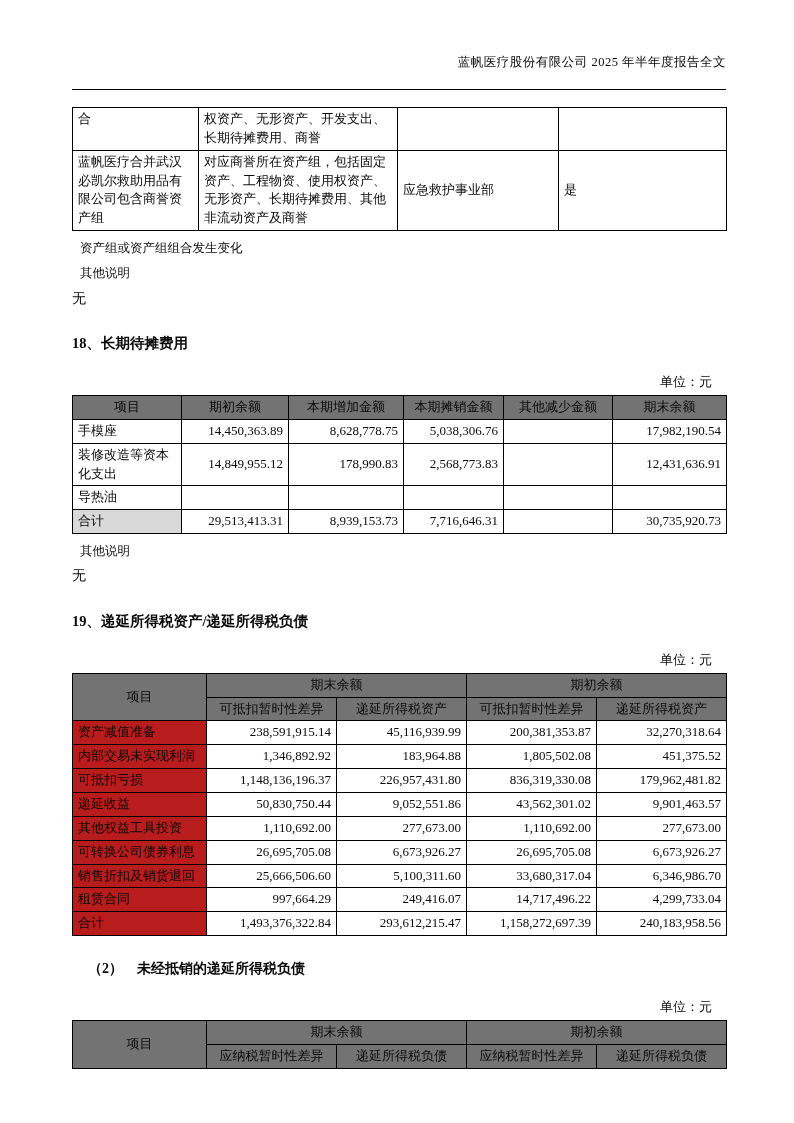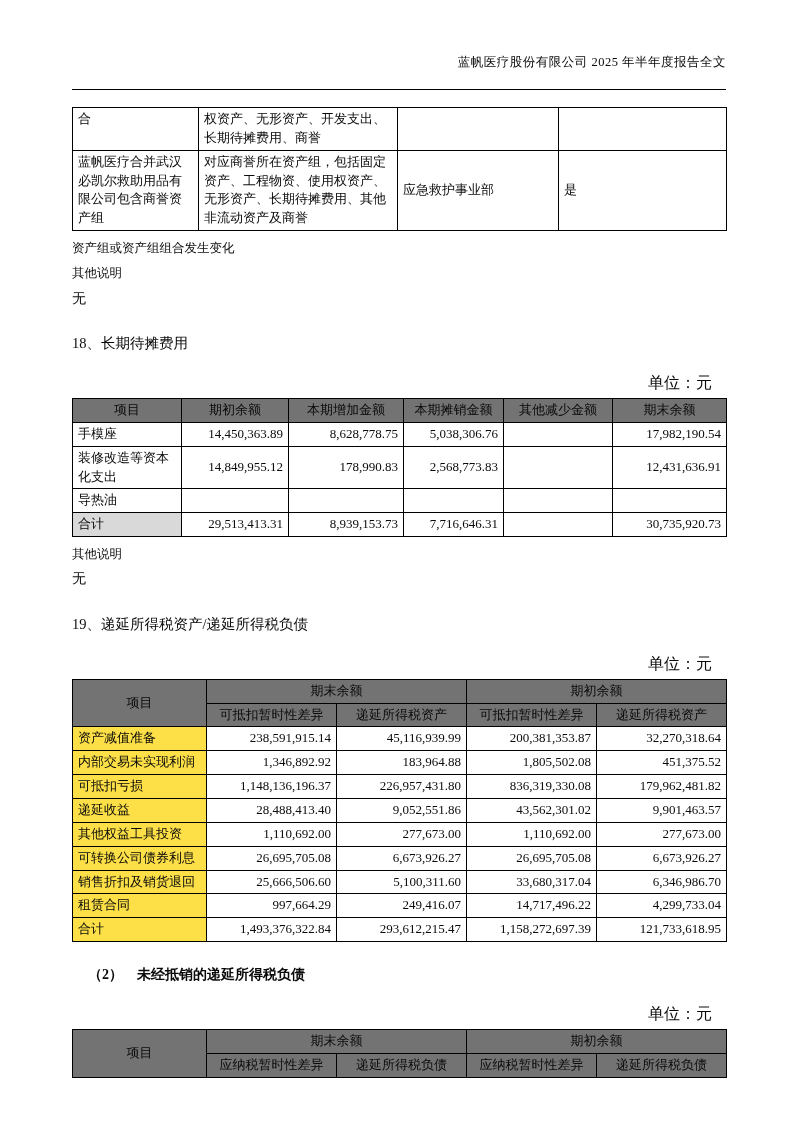--- a/index.html
+++ b/index.html
@@ -27,27 +27,27 @@
 
   
   .t1 { margin-top:17px; }
   .t1 td.num { text-align:left;margin-left:8px; }
   .t1 tr:first-child td { vertical-align:top; }
 
   
   .t2 tr:last-child td:first-child { background:#d9d9d9; }
 
   
-  .t3 td:first-child, .t4 td:first-child { background:#fde047; }
-
-  .p-s { font-size:12.5px; margin:9px 0 0; line-height:1.3; }
+  .t3 td:first-child, .t4 td:first-child { background:#b91c1c; }
+
+  .p-s { font-size:12.5px; margin:9px 8px 0; line-height:1.3; }
   .p-m { font-size:14px;   margin:8px 0 0; line-height:1.35; }
-  .sec-h { font-size:14.5px; font-weight:normal; margin:26px 0 0; line-height:1.35; }
+  .sec-h { font-size:14.5px; font-weight:bold; margin:26px 0 0; line-height:1.35; }
   .sub-h { font-size:14px;   font-weight:bold; margin:24px 0 0; padding-left:16px; line-height:1.35; }
-  .unit  { text-align:right; font-size:16px; margin:19px 0 4px; padding-right:14px; }
+  .unit  { text-align:right; font-size:13px; margin:19px 0 4px; padding-right:14px; }
 </style>
 </head>
 <body>
 
 <div class="page">
 
   <div class="doc-header">
     <span>蓝帆医疗股份有限公司 2025 年半年度报告全文</span>
   </div>
 
@@ -181,21 +181,21 @@
         </tr>
         <tr>
           <td>可抵扣亏损</td>
           <td class="num">1,148,136,196.37</td>
           <td class="num">226,957,431.80</td>
           <td class="num">836,319,330.08</td>
           <td class="num">179,962,481.82</td>
         </tr>
         <tr>
           <td>递延收益</td>
-          <td class="num">28,488,413.40</td>
+          <td class="num">50,830,750.44</td>
           <td class="num">9,052,551.86</td>
           <td class="num">43,562,301.02</td>
           <td class="num">9,901,463.57</td>
         </tr>
         <tr>
           <td>其他权益工具投资</td>
           <td class="num">1,110,692.00</td>
           <td class="num">277,673.00</td>
           <td class="num">1,110,692.00</td>
           <td class="num">277,673.00</td>
@@ -219,21 +219,21 @@
           <td class="num">997,664.29</td>
           <td class="num">249,416.07</td>
           <td class="num">14,717,496.22</td>
           <td class="num">4,299,733.04</td>
         </tr>
         <tr>
           <td>合计</td>
           <td class="num">1,493,376,322.84</td>
           <td class="num">293,612,215.47</td>
           <td class="num">1,158,272,697.39</td>
-          <td class="num">121,733,618.95</td>
+          <td class="num">240,183,958.56</td>
         </tr>
       </tbody>
   </table>
 
   <p class="sub-h">（2）　未经抵销的递延所得税负债</p>
   <div class="unit">单位：元</div>
 
   <table class="t t4">
     <colgroup>
       <col style="width:134px">

